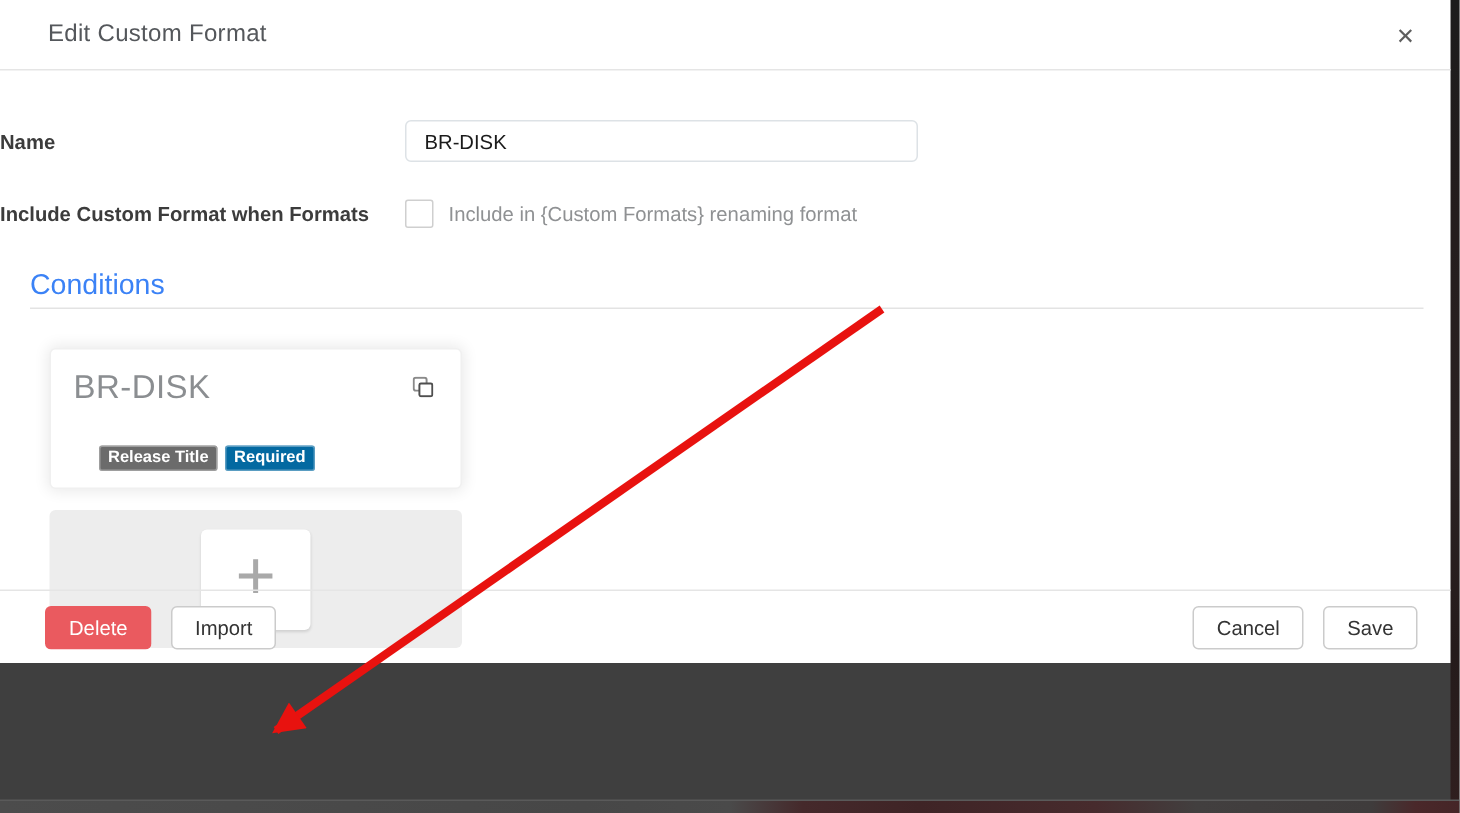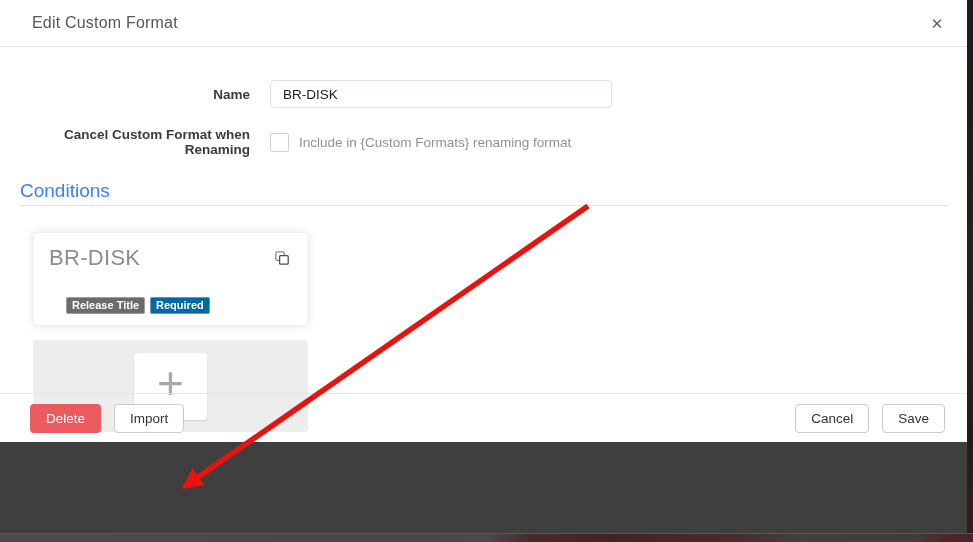--- a/index.html
+++ b/index.html
@@ -42,21 +42,21 @@
     font-family:"Liberation Sans", sans-serif;
   }
 
   
   .form-row {
     position:absolute; left:0; display:flex; align-items:center;
   }
   .row-name { top:80px; height:28px; }
   .row-renaming { top:130px; height:24px; }
   .form-label {
-    width:250px; text-align:right; font-weight:bold; font-size:13.5px; color:#3c3c3c;
+    width:250px; text-align:left; font-weight:bold; font-size:13.5px; color:#3c3c3c;
     flex:none;
   }
   .name-input {
     margin-left:20px; width:342px; height:28px;
     border:1px solid #dde2e6; border-radius:4px;
     padding:0 12px; font-size:13.5px; color:#1b1b1b;
     font-family:"Liberation Sans", sans-serif; outline:none;
   }
   .checkbox {
     margin-left:20px; width:19px; height:19px; flex:none;
@@ -143,21 +143,21 @@
     <div class="modal-title">Edit Custom Format</div>
     <button class="close-btn">✕</button>
   </div>
 
   <div class="form-row row-name">
     <div class="form-label">Name</div>
     <input class="name-input" type="text" value="BR-DISK" style="">
   </div>
 
   <div class="form-row row-renaming">
-    <div class="form-label">Cancel Custom Format when Renaming</div>
+    <div class="form-label">Include Custom Format when Formats</div>
     <div class="checkbox"></div>
     <div class="checkbox-text">Include in {Custom Formats} renaming format</div>
   </div>
 
   <div class="section-heading">Conditions</div>
   <div class="section-divider"></div>
 
   <div class="condition-card">
     <div class="condition-title">BR-DISK</div>
     <svg class="clone-icon" viewBox="0 0 14 14">

